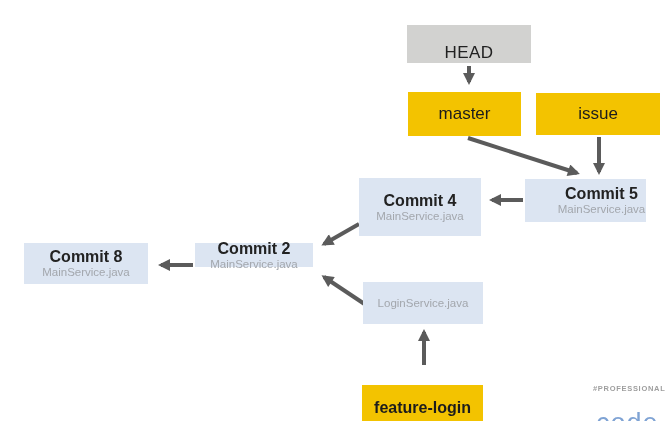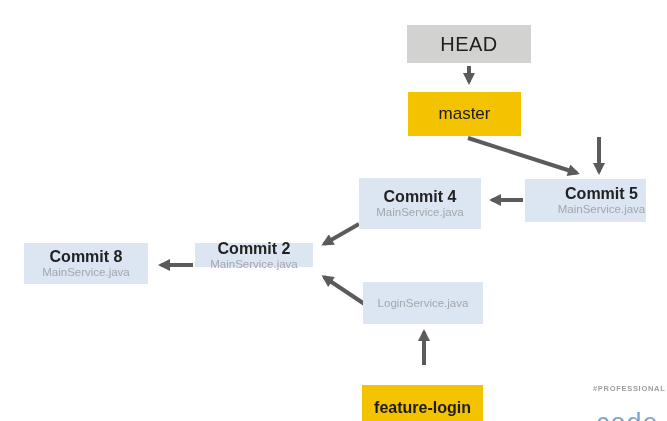--- a/index.html
+++ b/index.html
@@ -13,31 +13,31 @@
   .stage { position: absolute; inset: 0; }
   svg.edges { position: absolute; left: 0; top: 0; width: 667px; height: 421px; }
 
   .node {
     position: absolute;
     display: flex; flex-direction: column;
     align-items: center; justify-content: center;
     box-sizing: border-box;
     text-align: center;
   }
-  .node.head   { background: #D2D2D0; color: #212121; font-size: 20px; font-weight: 500; letter-spacing: .5px; }
+  .node.head   { background: #D2D2D0; color: #212121; font-size: 17px; font-weight: 500; letter-spacing: .5px; justify-content: flex-end; }
   .node.branch { background: #F3C300; color: #1c1c1c; font-size: 17px; font-weight: 500; }
   .node.commit { background: #DCE5F2; }
   .commit-title { color: #222222; font-size: 16px; font-weight: 700; line-height: 18px; }
   .commit-file  { color: #A3A7AD; font-size: 11.5px; font-weight: 400; line-height: 13px; }
 
   
   #n-head    { left: 407px; top: 25px;  width: 124px; height: 38px; }
   #n-master  { left: 408px; top: 92px;  width: 113px; height: 44px; }
   #n-issue   { left: 536px; top: 93px;  width: 124px; height: 42px; }
-  #n-c4      { left: 359px; top: 178px; width: 122px; height: 51px; }
+  #n-c4      { left: 359px; top: 178px; width: 122px; height: 58px; }
   #n-c5      { left: 525px; top: 179px; width: 121px; height: 43px; padding-left: 32px; }
   #n-c1      { left: 24px;  top: 243px; width: 124px; height: 41px; }
   #n-c2      { left: 195px; top: 243px; width: 118px; height: 24px; }
   #n-c3      { left: 363px; top: 282px; width: 120px; height: 42px; }
   #n-feature { left: 362px; top: 385px; width: 121px; height: 45px; }
 
   .hashtag {
     position: absolute; left: 593px; top: 384px;
     font-size: 7.5px; letter-spacing: .7px;
     color: #9E9E9E; font-weight: 700;
@@ -75,20 +75,23 @@
   </svg>
 
   <div id="n-head" class="node head">
     <span>HEAD</span>
   </div>
 
   <div id="n-master" class="node branch">
     <span>master</span>
   </div>
 
+  <div id="n-issue" class="node branch">
+    <span>issue</span>
+  </div>
 
   <div id="n-c4" class="node commit">
     <span class="commit-title">Commit 4</span>
     <span class="commit-file">MainService.java</span>
   </div>
 
   <div id="n-c5" class="node commit">
     <span class="commit-title">Commit 5</span>
     <span class="commit-file">MainService.java</span>
   </div>

